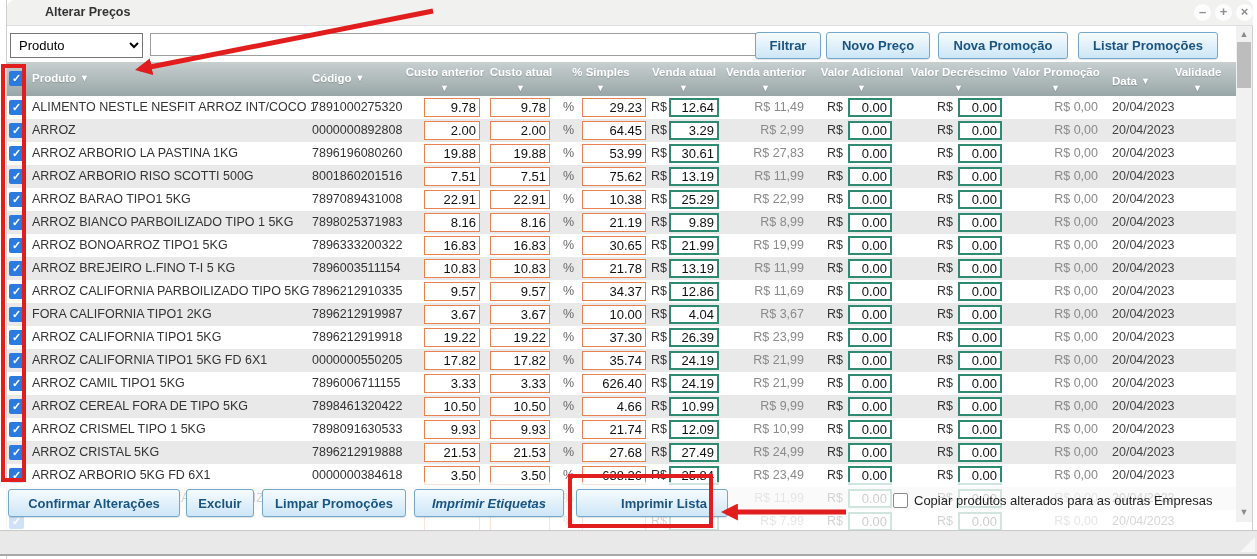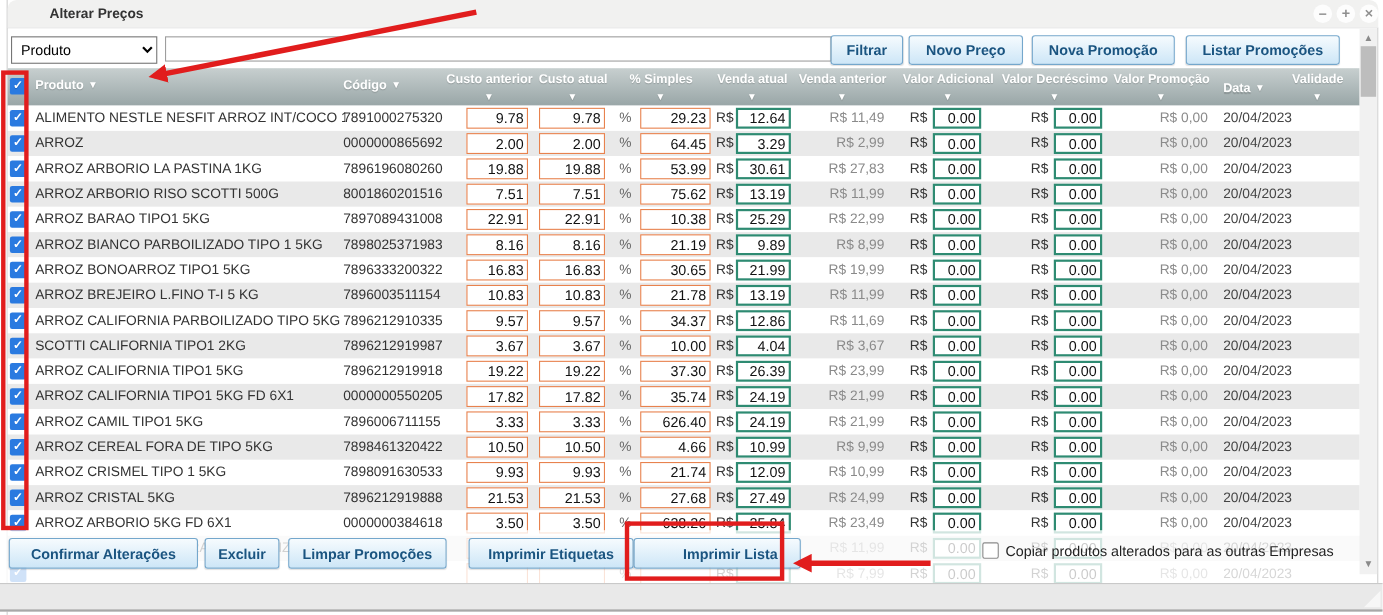--- a/index.html
+++ b/index.html
@@ -126,21 +126,21 @@
       <input class="num-input in-teal" value="0.00" style="left: 841px; width: 44px;">
       <span class="cell rs-label" style="left: 930px;">R$</span>
       <input class="num-input in-teal" value="0.00" style="left: 951px; width: 44px;">
       <span class="cell r gray" style="left: 1009px; width: 82px;">R$ 0,00</span>
       <span class="cell dk" style="left: 1105px;">20/04/2023</span>
       <span class="cell dk" style="left: 1175px;"></span>
     </div>
     <div class="row alt" style="top: 23px;">
       <div class="cb" style="left: 2px; top: 4px;"><span>✓</span></div>
       <span class="cell" style="left: 25px; width: 282px; overflow: hidden;">ARROZ</span>
-      <span class="cell" style="left: 305px; width: 110px;">0000000865692</span>
+      <span class="cell" style="left: 305px; width: 110px;">0000000892808</span>
       <input class="num-input in-orange" value="2.00" style="left: 417px; width: 56px;">
       <input class="num-input in-orange" value="2.00" style="left: 483px; width: 60px;">
       <span class="cell pct-sign" style="left: 556px;">%</span>
       <input class="num-input in-orange" value="64.45" style="left: 575px; width: 64px;">
       <span class="cell rs-label" style="left: 644px;">R$</span>
       <input class="num-input in-teal" value="3.29" style="left: 662px; width: 50px;">
       <span class="cell r gray" style="left: 719px; width: 78px;">R$ 2,99</span>
       <span class="cell rs-label" style="left: 820px;">R$</span>
       <input class="num-input in-teal" value="0.00" style="left: 841px; width: 44px;">
       <span class="cell rs-label" style="left: 930px;">R$</span>
@@ -277,21 +277,21 @@
       <span class="cell rs-label" style="left: 820px;">R$</span>
       <input class="num-input in-teal" value="0.00" style="left: 841px; width: 44px;">
       <span class="cell rs-label" style="left: 930px;">R$</span>
       <input class="num-input in-teal" value="0.00" style="left: 951px; width: 44px;">
       <span class="cell r gray" style="left: 1009px; width: 82px;">R$ 0,00</span>
       <span class="cell dk" style="left: 1105px;">20/04/2023</span>
       <span class="cell dk" style="left: 1175px;"></span>
     </div>
     <div class="row alt" style="top: 207px;">
       <div class="cb" style="left: 2px; top: 4px;"><span>✓</span></div>
-      <span class="cell" style="left: 25px; width: 282px; overflow: hidden;">SCOTTI CALIFORNIA TIPO1 2KG</span>
+      <span class="cell" style="left: 25px; width: 282px; overflow: hidden;">FORA CALIFORNIA TIPO1 2KG</span>
       <span class="cell" style="left: 305px; width: 110px;">7896212919987</span>
       <input class="num-input in-orange" value="3.67" style="left: 417px; width: 56px;">
       <input class="num-input in-orange" value="3.67" style="left: 483px; width: 60px;">
       <span class="cell pct-sign" style="left: 556px;">%</span>
       <input class="num-input in-orange" value="10.00" style="left: 575px; width: 64px;">
       <span class="cell rs-label" style="left: 644px;">R$</span>
       <input class="num-input in-teal" value="4.04" style="left: 662px; width: 50px;">
       <span class="cell r gray" style="left: 719px; width: 78px;">R$ 3,67</span>
       <span class="cell rs-label" style="left: 820px;">R$</span>
       <input class="num-input in-teal" value="0.00" style="left: 841px; width: 44px;">
@@ -471,21 +471,21 @@
       <span class="cell r gray" style="left: 1009px; width: 82px;">R$ 0,00</span>
       <span class="cell dk" style="left: 1105px;">20/04/2023</span>
       <span class="cell dk" style="left: 1175px;"></span>
     </div>
   </div>
 
 <div class="abs footer-overlay">
   <div class="btn" style="left:8px;width:170px;">Confirmar Alterações</div>
   <div class="btn" style="left:186px;width:66px;">Excluir</div>
   <div class="btn" style="left:262px;width:142px;">Limpar Promoções</div>
-  <div class="btn" style="left:426px;width:148px;">Imprimir Etiquetas</div>
+  <div class="btn" style="left:414px;width:148px;font-style:italic;">Imprimir Etiquetas</div>
   <div class="btn" style="left:576px;width:126px;padding-left:24px;">Imprimir Lista</div>
   <div class="cb off" style="left:893px;top:11px;"></div>
   <span class="abs copy-label" style="left:914px;top:11px;">Copiar produtos alterados para as outras Empresas</span>
 </div>
 
 <div class="abs bottom-bar"></div>
 <div class="abs grip"></div>
 
 <div class="abs sbar">
   <div class="sb-arrow" style="top:2px;" id="sb-up">▲</div>

